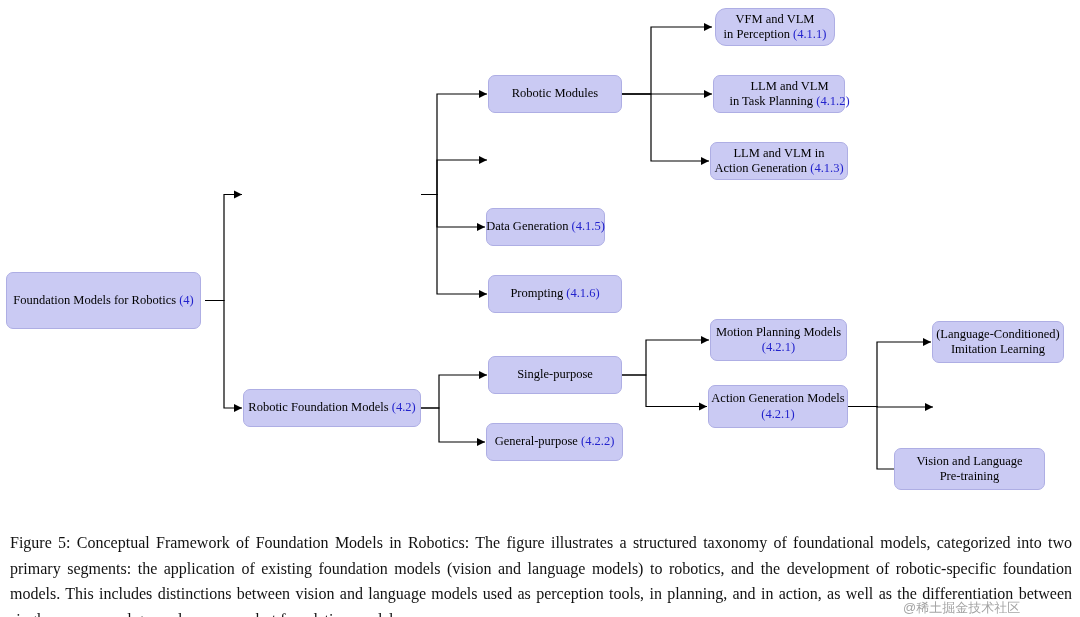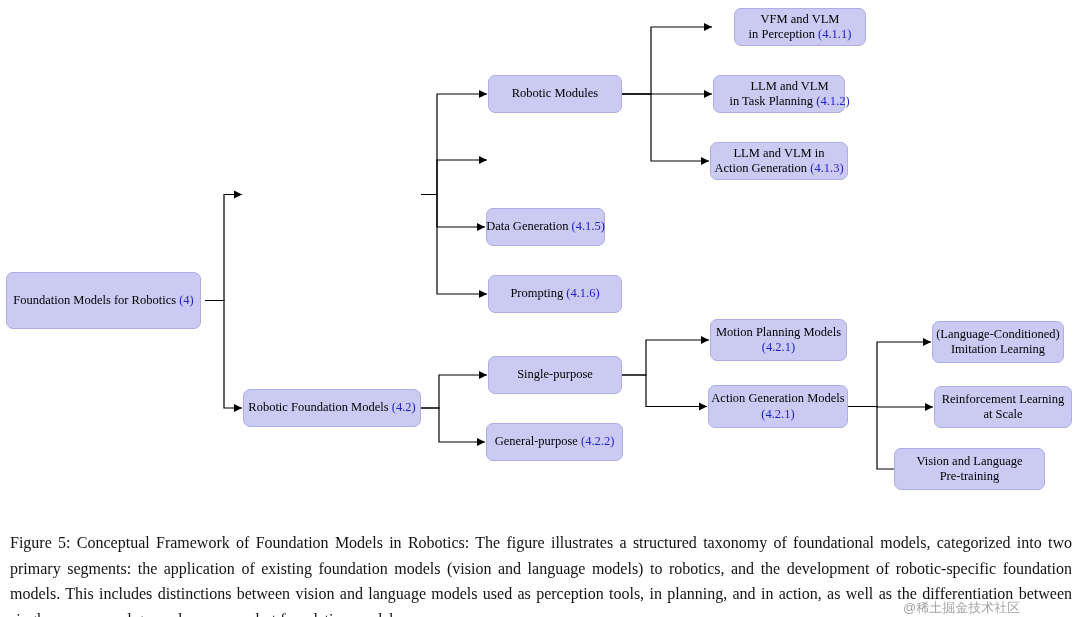--- a/index.html
+++ b/index.html
@@ -104,21 +104,21 @@
       </div>
       <div class="node" style="left: 488px; top: 75px; width: 134px; height: 38px;">
         <div class="node-line"><span>Robotic Modules</span></div>
       </div>
       <div class="node" style="left: 486px; top: 208px; width: 119px; height: 38px;">
         <div class="node-line"><span>Data Generation</span> <span class="ref">(4.1.5)</span></div>
       </div>
       <div class="node" style="left: 488px; top: 275px; width: 134px; height: 38px;">
         <div class="node-line"><span>Prompting</span> <span class="ref">(4.1.6)</span></div>
       </div>
-      <div class="node" style="left: 734px; top: 8px; width: 132px; height: 38px;">
+      <div class="node" style="left: 715px; top: 8px; width: 120px; height: 38px; border-radius: 11px;">
         <div class="node-line"><span>VFM and VLM</span></div>
         <div class="node-line"><span>in Perception</span> <span class="ref">(4.1.1)</span></div>
       </div>
       <div class="node" style="left: 713px; top: 75px; width: 132px; height: 38px; padding-left: 24px;">
         <div class="node-line"><span>LLM and VLM</span></div>
         <div class="node-line"><span>in Task Planning</span> <span class="ref">(4.1.2)</span></div>
       </div>
       <div class="node" style="left: 710px; top: 142px; width: 138px; height: 38px;">
         <div class="node-line"><span>LLM and VLM in</span></div>
         <div class="node-line"><span>Action Generation</span> <span class="ref">(4.1.3)</span></div>
@@ -134,24 +134,20 @@
         <div class="node-line"><span class="ref">(4.2.1)</span></div>
       </div>
       <div class="node" style="left: 708px; top: 385px; width: 140px; height: 43px;">
         <div class="node-line"><span>Action Generation Models</span></div>
         <div class="node-line"><span class="ref">(4.2.1)</span></div>
       </div>
       <div class="node" style="left: 932px; top: 321px; width: 132px; height: 42px;">
         <div class="node-line"><span>(Language-Conditioned)</span></div>
         <div class="node-line"><span>Imitation Learning</span></div>
       </div>
-      <div class="node" style="left: 934px; top: 386px; width: 138px; height: 42px;">
-        <div class="node-line"><span>Reinforcement Learning</span></div>
-        <div class="node-line"><span>at Scale</span></div>
-      </div>
       <div class="node" style="left: 894px; top: 448px; width: 151px; height: 42px;">
         <div class="node-line"><span>Vision and Language</span></div>
         <div class="node-line"><span>Pre-training</span></div>
       </div>
     </div>
 
   <p id="caption">Figure 5: Conceptual Framework of Foundation Models in Robotics: The figure illustrates a structured taxonomy of foundational models, categorized into two primary segments: the application of existing foundation models (vision and language models) to robotics, and the development of robotic-specific foundation models. This includes distinctions between vision and language models used as perception tools, in planning, and in action, as well as the differentiation between single-purpose and general-purpose robot foundation models.</p>
 
   <span id="watermark">@稀土掘金技术社区</span>
 </div>

